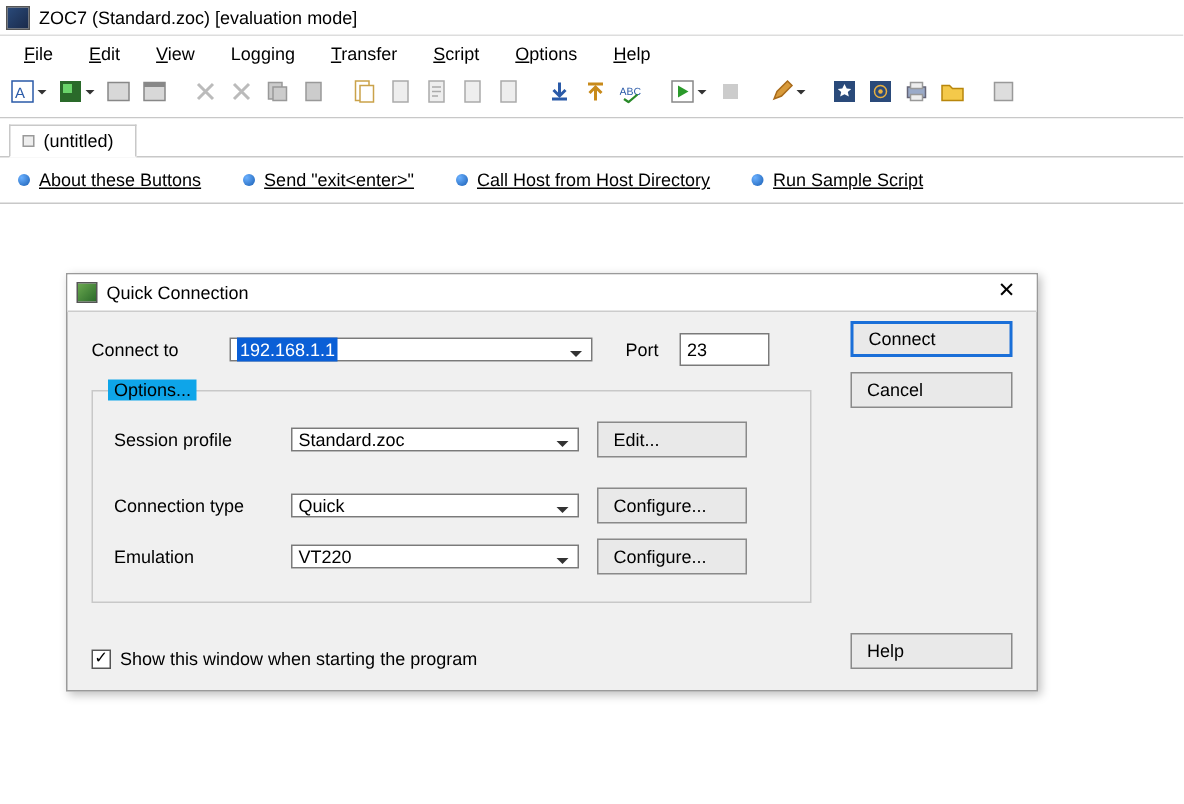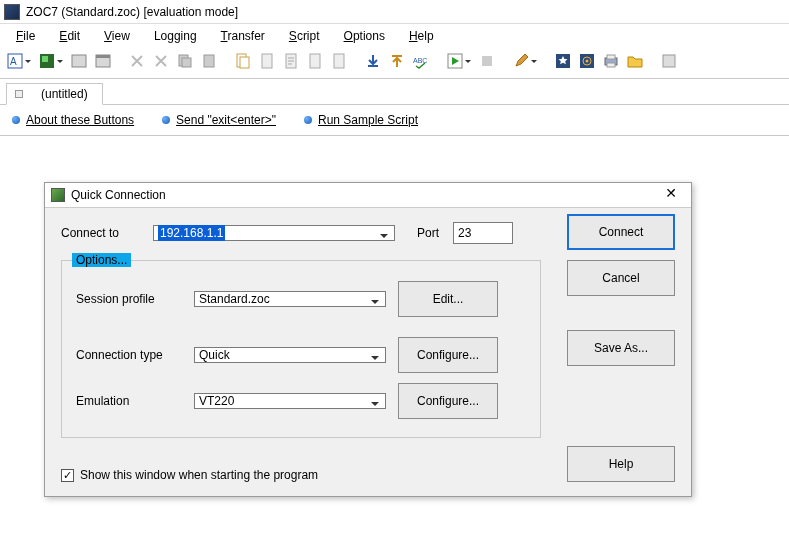--- a/index.html
+++ b/index.html
@@ -84,21 +84,21 @@
     height: 26px;
     background: #fff;
   }
   .tab {
     border: 1px solid #c8c8c8;
     border-bottom: 1px solid #fff;
     padding: 3px 14px 3px 8px;
     background: #fff;
     display: flex;
     align-items: center;
-    gap: 18px;
+    gap: 6px;
     position: relative;
     top: 1px;
   }
   .tab-dot {
     width: 8px; height: 8px;
     border: 1px solid #999;
     background: #eee;
   }
   
   .linkrow {
@@ -196,27 +196,27 @@
   }
   .opt-row {
     display: flex;
     align-items: center;
     margin-top: 10px;
   }
   .opt-row:first-of-type { margin-top: 4px; }
   .opt-lbl { width: 118px; }
   .opt-combo { width: 192px; }
   .btn {
-    height: 36px;
+    height: 24px;
     min-width: 94px;
     border: 1px solid #8a8a8a;
     background: #e9e9e9;
     display: inline-flex;
     align-items: center;
-    justify-content: center;
+    justify-content: flex-start;
     padding: 0 10px;
   }
   .btn.primary {
     border: 2px solid #1a6fd8;
     background: #e9e9e9;
   }
   .right-col {
     position: absolute;
     right: 16px;
     top: 6px;
@@ -434,20 +434,24 @@
   <div class="link-item">
     <span class="bullet"></span>
     <span>About these Buttons</span>
   </div>
   <div class="link-item">
     <span class="bullet"></span>
     <span>Send "exit&lt;enter&gt;"</span>
   </div>
   <div class="link-item">
     <span class="bullet"></span>
+    <span>Call Host from Host Directory</span>
+  </div>
+  <div class="link-item">
+    <span class="bullet"></span>
     <span>Run Sample Script</span>
   </div>
 </div>
 
 <div class="watermark">saifiahmada.com</div>
 
 <div class="dialog">
   <div class="dlg-title">
     <span class="dlg-icon"></span>
     <span class="dlg-label">Quick Connection</span>
@@ -456,23 +460,20 @@
   <div class="dlg-body">
 
     <div class="right-col">
       <div class="btn primary">
           <span>Connect</span>
         </div>
       <div class="btn">
           <span>Cancel</span>
         </div>
       <div class="gap"></div>
-      <div class="btn">
-          <span>Save As...</span>
-        </div>
     </div>
 
     <div class="row">
       <span class="lbl">Connect to</span>
       <div class="combo selblue" style="width:242px">
         <span class="combo-text">192.168.1.1</span>
       </div>
       <span style="width:22px"></span>
       <span>Port</span>
       <span style="width:14px"></span>

